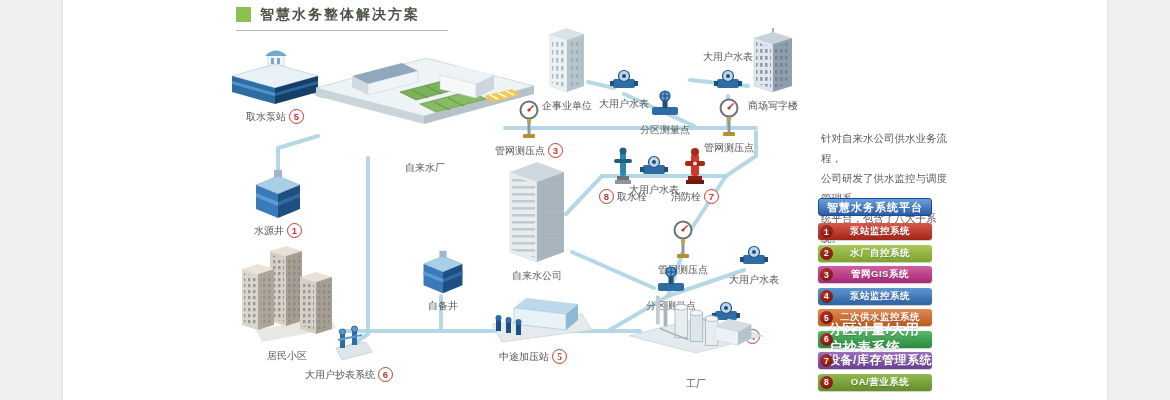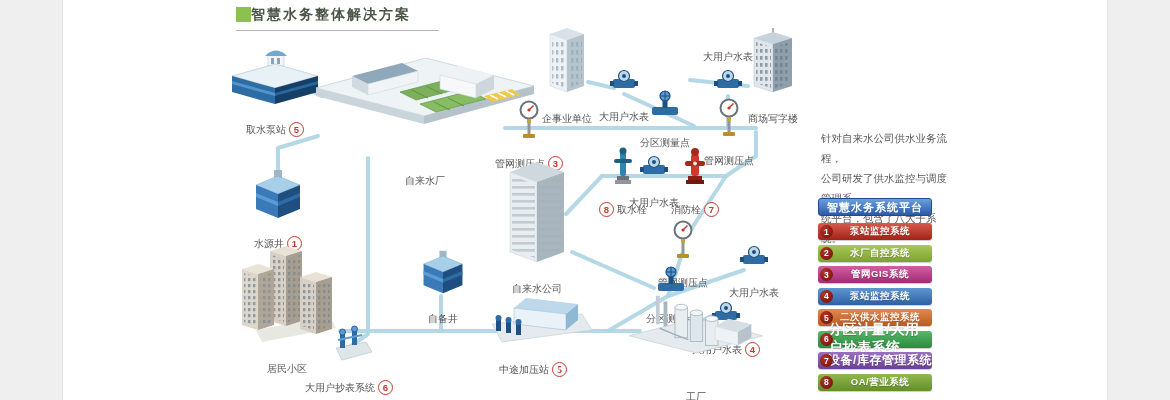--- a/index.html
+++ b/index.html
@@ -3,35 +3,35 @@
 <meta charset="utf-8">
 <style>
   html,body{margin:0;padding:0;background:#fff;}
   .stage{position:relative;width:1170px;height:400px;background:#ffffff;overflow:hidden;
          font-family:"Liberation Sans",sans-serif;}
   .edge{position:absolute;top:0;bottom:0;width:62px;background:#efefef;}
   .edge.left{left:0;border-right:1px solid #e3e3e3;}
   .edge.right{right:0;border-left:1px solid #e3e3e3;}
 
   
-  .title-bar{position:absolute;left:236px;top:6px;display:flex;align-items:flex-start;
+  .title-bar{position:absolute;left:236px;top:6px;display:flex;align-items:flex-start;gap:9px;
              padding-bottom:6px;padding-right:28px;border-bottom:1px solid #b5b5b5;}
   .title-square{width:15px;height:15px;background:#8cc152;margin-top:1px;}
   .title-text{font-size:14px;font-weight:bold;color:#4a5446;letter-spacing:2px;margin:0;}
 
   
   #pipes{position:absolute;left:0;top:0;}
   #pipes polyline{fill:none;stroke:#b0d6e4;stroke-width:4;stroke-linejoin:round;stroke-linecap:round;opacity:.95;}
 
   
   #nodes-layer{position:absolute;left:0;top:0;width:100%;height:100%;}
   .node{position:absolute;}
   .node-icon{width:100%;height:100%;}
   .node-icon svg{display:block;width:100%;height:100%;}
-  .node-label{position:absolute;top:100%;left:50%;transform:translateX(-50%);margin-top:16px;
+  .node-label{position:absolute;top:100%;left:50%;transform:translateX(-50%);margin-top:3px;
               white-space:nowrap;font-size:10px;color:#555;display:flex;align-items:center;gap:3px;}
   .node-label.pos-top{top:auto;bottom:100%;margin-top:0;margin-bottom:2px;}
   .num-badge{width:15px;height:15px;border-radius:50%;border:1.5px solid #c23b2e;color:#c23b2e;
              font-size:9.5px;font-weight:bold;background:#fff;box-sizing:border-box;
              display:inline-flex;align-items:center;justify-content:center;flex:0 0 auto;}
 
   
   .description{position:absolute;left:821px;top:128px;width:132px;font-size:10.5px;color:#5a5a5a;line-height:20px;}
 
   

